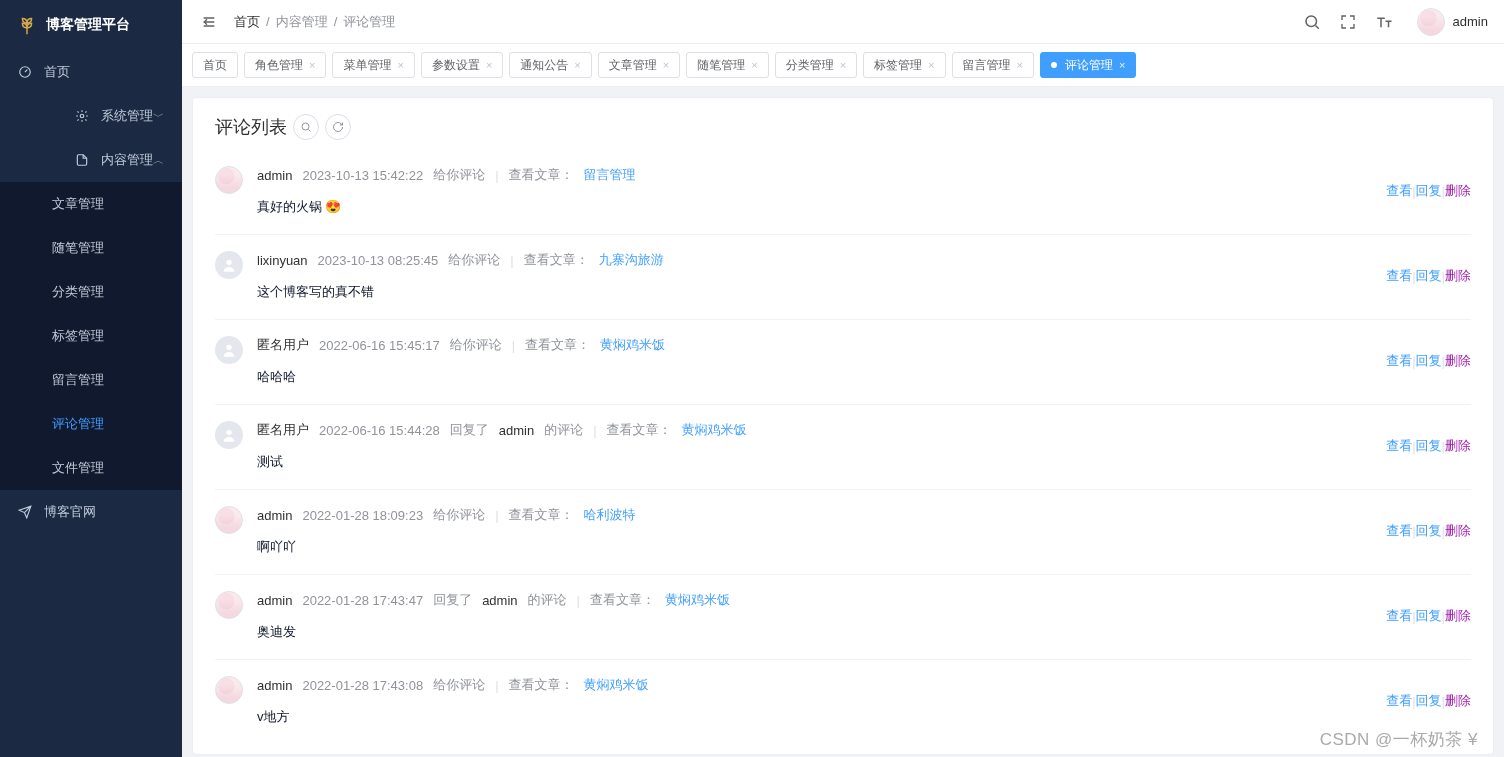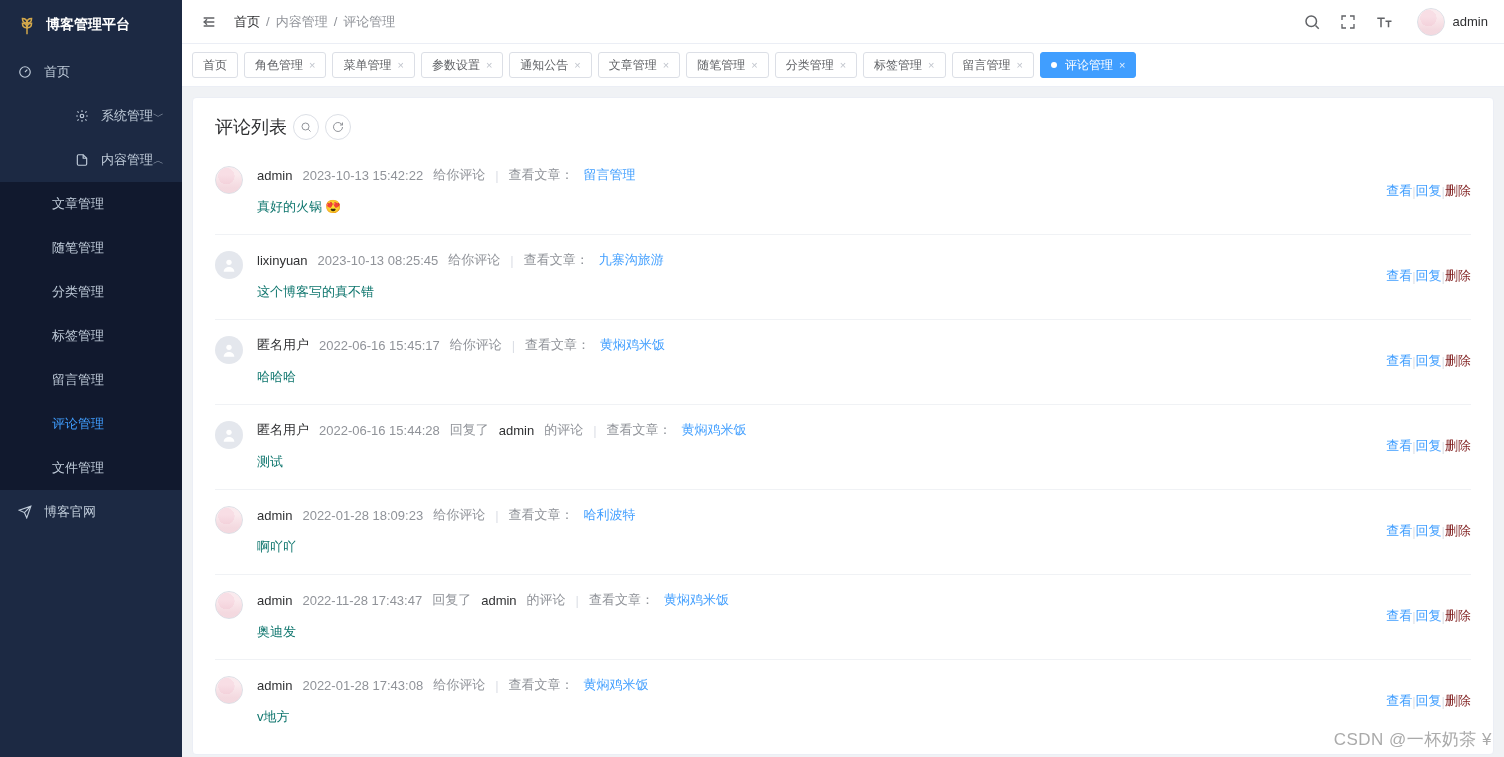--- a/index.html
+++ b/index.html
@@ -39,28 +39,28 @@
 .card-head h2 { font-size: 18px; font-weight: 500; color: #303133; }
 .iconbtn { width: 26px; height: 26px; border: 1px solid #dcdfe6; border-radius: 50%; display: flex; align-items: center; justify-content: center; cursor: pointer; color: #909399; margin-left: 6px; font-size:12px; }
 .list { padding: 0 22px 10px; }
 .row { display: flex; gap: 14px; padding: 16px 0 18px; border-bottom: 1px solid #f0f2f5; }
 .row:last-child { border-bottom: none; }
 .row .body { flex: 1; min-width: 0; }
 .meta { display: flex; align-items: center; gap: 10px; font-size: 13px; color: #909399; flex-wrap: wrap; }
 .meta .author { color: #303133; }
 .meta .sep { color: #dcdfe6; }
 .meta .lnk { color: #409eff; cursor: pointer; }
-.txt { margin-top: 14px; font-size: 13px; color: #0f766e; }
+.txt { margin-top: 14px; font-size: 13px; color: #0f172a; }
 .actions { display: flex; align-items: center; font-size: 13px; }
 .actions a { cursor: pointer; }
 .actions .view, .actions .reply { color: #409eff; }
-.actions .del { color: #7f1d1d; }
+.actions .del { color: #a21caf; }
 .actions .asep { color: #dcdfe6; }
 .pager { display: flex; align-items: center; justify-content: flex-end; gap: 12px; padding: 12px 18px 8px; font-size: 13px; color: #606266; }
-.wm { position: fixed; right: 12px; bottom: 6px; color: #aaa; font-size: 17px; font-family: Arial; letter-spacing:.5px; pointer-events:none; }
+.wm { position: fixed; right: 26px; bottom: 6px; color: #aaa; font-size: 17px; font-family: Arial; letter-spacing:.5px; pointer-events:none; }
 </style>
 </head>
 <body>
 
 <div class="app">
   <aside class="sidebar">
     <div class="logo">
       <svg width="22" height="22" viewBox="0 0 24 24" fill="none" stroke="#d4a84b" stroke-width="1.6">
           <path d="M12 22V10"></path>
           <path d="M12 10c0-3 2-5 5-5-0 3-2 5-5 5z"></path>
@@ -354,21 +354,21 @@
                 <a class="reply">回复</a>
                 <span class="asep">|</span>
                 <a class="del">删除</a>
               </div>
             </div>
             <div class="row">
               <div class="avatar-sm"></div>
               <div class="body">
                 <div class="meta">
                   <span class="author">admin</span>
-                  <span>2022-11-28 17:43:47</span>
+                  <span>2022-01-28 17:43:47</span>
                   <span>回复了</span>
                   <span class="author">admin</span>
                   <span>的评论</span>
                   <span class="sep">|</span>
                   <span>查看文章：</span>
                   <span class="lnk">黄焖鸡米饭</span>
                 </div>
                 <div class="txt">奥迪发</div>
               </div>
               <div class="actions">

